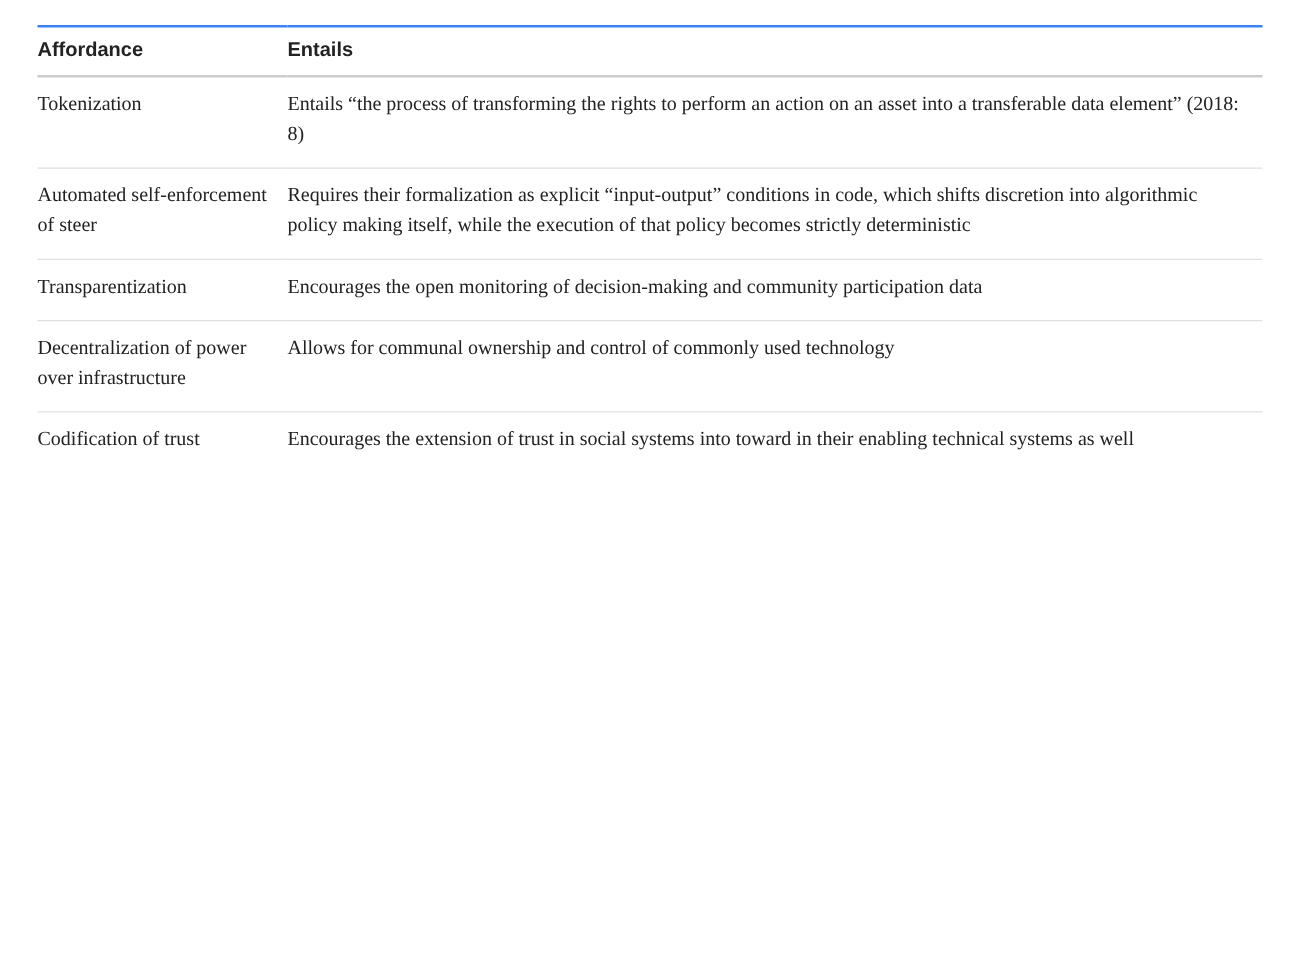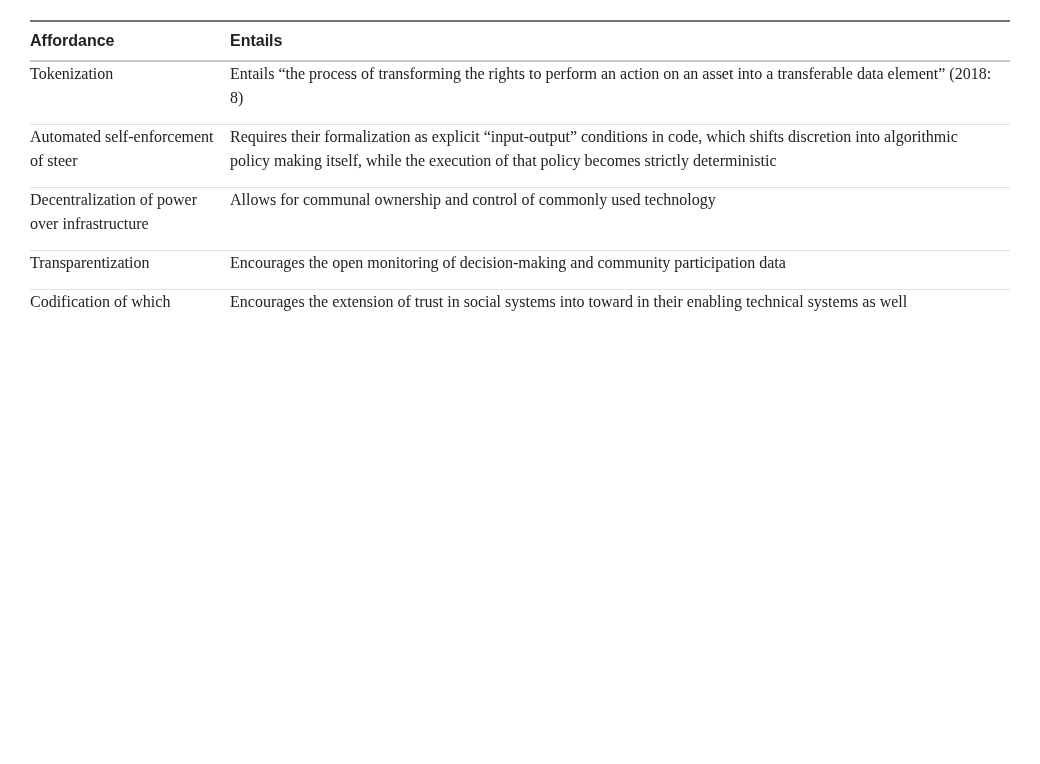--- a/index.html
+++ b/index.html
@@ -17,36 +17,36 @@
       width: 1040px;
       min-height: 764px;
     }
 
     .table-container {
       width: 100%;
       border-collapse: collapse;
     }
 
     .table-container thead tr {
-      border-top: 2px solid #737373;
+      border-top: 2px solid #3b82f6;
       border-bottom: 2px solid #cccccc;
       margin-left: 12px;
     }
 
     .table-container th {
       font-weight: bold;
       font-family: Arial, Helvetica, sans-serif;
       font-size: 16px;
       padding: 10px 16px 10px 0;
       text-align: left;
       vertical-align: top;
     }
 
     .table-container td {
-      padding: 0 16px 14px 0;
+      padding: 10px 16px 14px 0;
       vertical-align: top;
       font-size: 16px;
       line-height: 1.5;
       border-bottom: 1px solid #e0e0e0;
       margin-top: 40px;
     }
 
     .col-affordance {
       width: 200px;
       min-width: 180px;
@@ -73,25 +73,25 @@
   <tbody id="table-body">
   <tr>
         <td class="col-affordance">Tokenization</td>
         <td class="col-result">Entails “the process of transforming the rights to perform an action on an asset into a transferable data element” (2018: 8)</td>
       </tr>
       <tr>
         <td class="col-affordance">Automated self-enforcement of steer</td>
         <td class="col-result">Requires their formalization as explicit “input-output” conditions in code, which shifts discretion into algorithmic policy making itself, while the execution of that policy becomes strictly deterministic</td>
       </tr>
       <tr>
+        <td class="col-affordance">Transparentization</td>
+        <td class="col-result">Encourages the open monitoring of decision-making and community participation data</td>
+      </tr>
+      <tr>
         <td class="col-affordance">Decentralization of power over infrastructure</td>
         <td class="col-result">Allows for communal ownership and control of commonly used technology</td>
       </tr>
       <tr>
-        <td class="col-affordance">Transparentization</td>
-        <td class="col-result">Encourages the open monitoring of decision-making and community participation data</td>
-      </tr>
-      <tr>
-        <td class="col-affordance">Codification of which</td>
+        <td class="col-affordance">Codification of trust</td>
         <td class="col-result">Encourages the extension of trust in social systems into toward in their enabling technical systems as well</td>
       </tr>
     </tbody>
 </table>
 
 </body></html>

